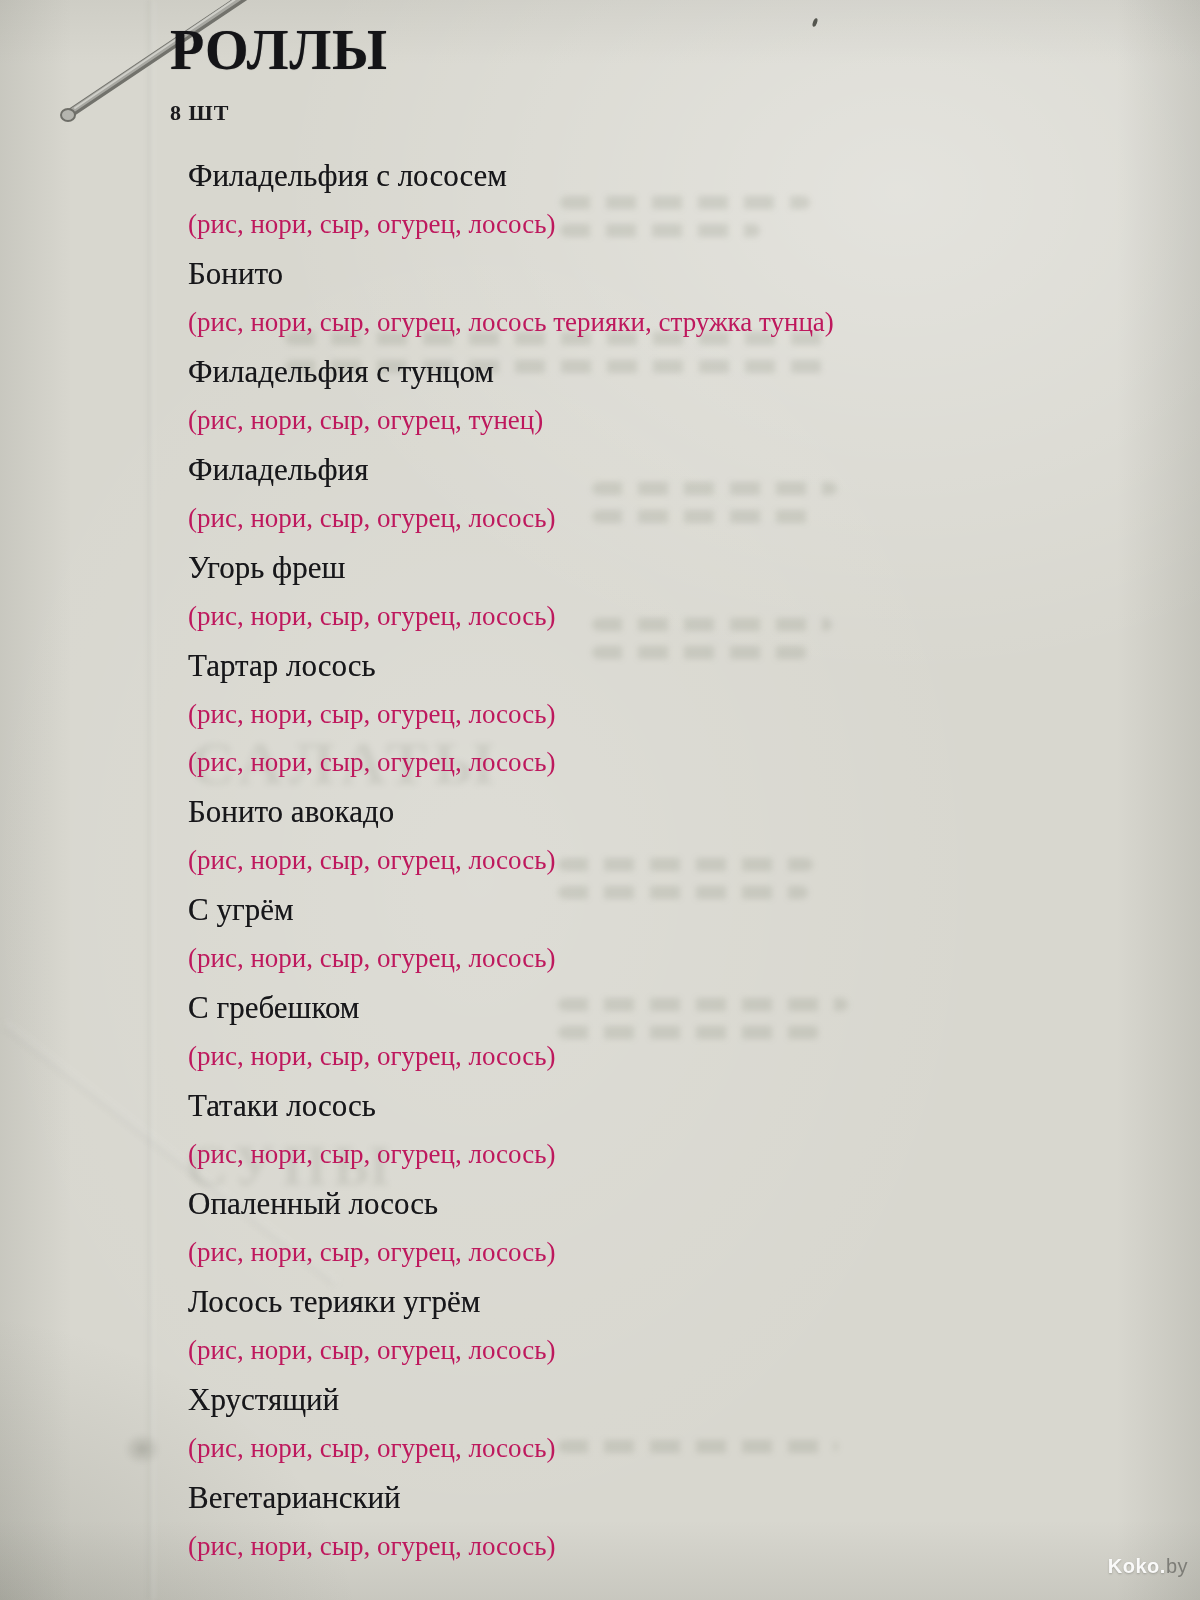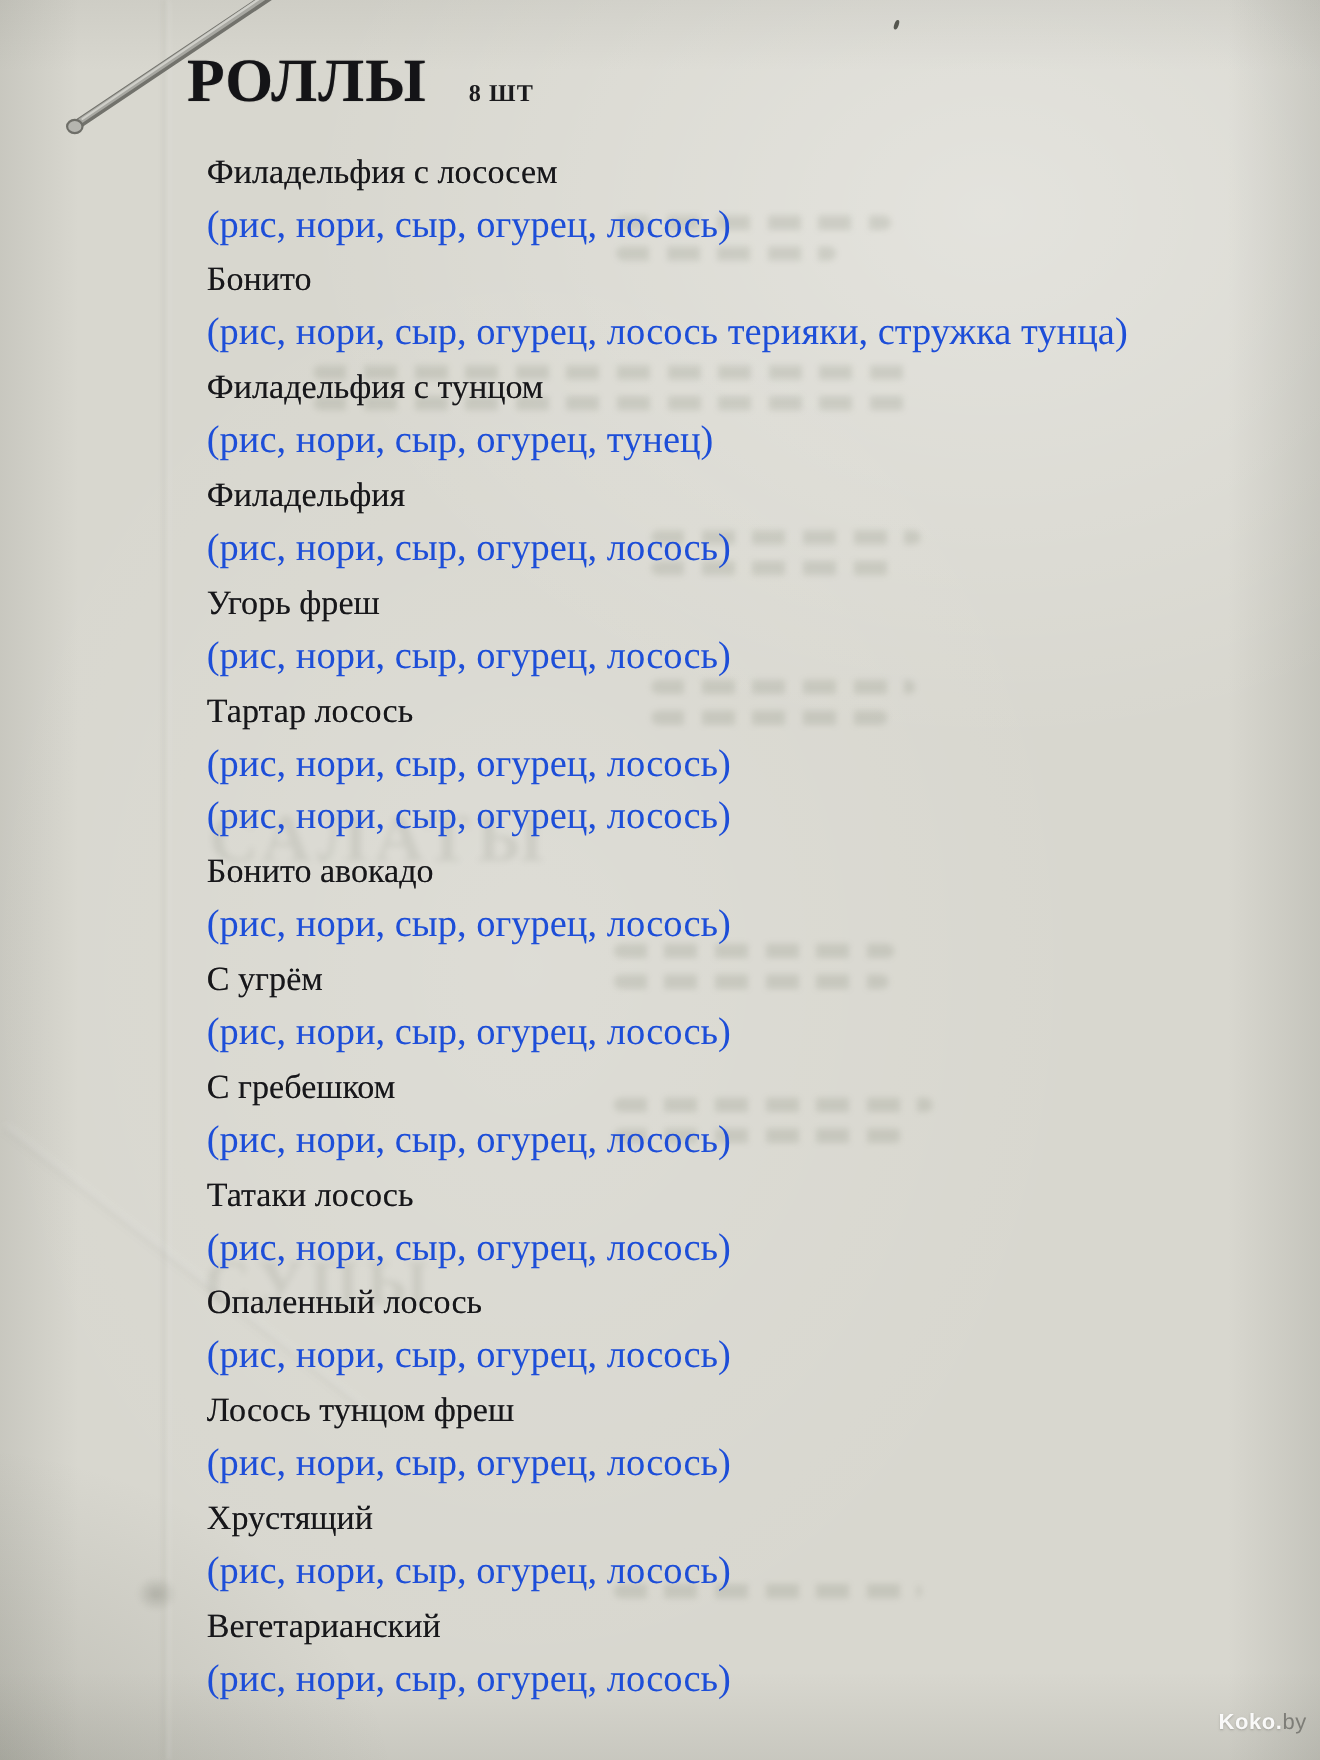--- a/index.html
+++ b/index.html
@@ -64,40 +64,40 @@
     letter-spacing:6px;
     font-family:"Liberation Serif","DejaVu Serif",serif;
   }
 
   
   .content{
     position:absolute;left:0;top:0;width:1200px;
     color:#1d1d20;
   }
   .title-row{
-    margin:42px 0 0 170px;
-    display:flex;align-items:baseline;gap:38px;
+    margin:18px 0 0 170px;
+    display:flex;align-items:baseline;gap:18px;flex-direction:column;
   }
   .title{
     font-size:56px;font-weight:bold;letter-spacing:1px;
     color:#141417;
     text-shadow:0 0 1px rgba(20,20,23,0.45);
   }
   .title-suffix{
     font-size:22px;font-weight:bold;letter-spacing:1px;color:#1a1a1d;
   }
   .items{margin:32px 0 0 188px;}
   .item{margin:0;}
   .item-name{
     font-size:31px;font-weight:normal;color:#17171a;
     line-height:36px;margin-bottom:14px;
     text-shadow:0 0 0.5px rgba(20,20,23,0.5);
   }
   .item-ingr{
-    font-size:35px;color:#1d4ed8;
+    font-size:27px;color:#be185d;
     line-height:32px;margin-bottom:16px;
   }
 
   
   .watermark{
     position:absolute;right:12px;bottom:22px;
     font-family:"Liberation Sans","DejaVu Sans",sans-serif;
     font-size:20px;letter-spacing:0.5px;
   }
   .wm-brand{font-weight:bold;color:rgba(255,255,255,0.93);text-shadow:0 1px 2px rgba(80,80,75,0.35);}
@@ -200,21 +200,21 @@
     <div class="item-name">Татаки лосось</div>
     <div class="item-ingr">(рис, нори, сыр, огурец, лосось)</div>
   </div>
 
   <div class="item">
     <div class="item-name">Опаленный лосось</div>
     <div class="item-ingr">(рис, нори, сыр, огурец, лосось)</div>
   </div>
 
   <div class="item">
-    <div class="item-name">Лосось тунцом фреш</div>
+    <div class="item-name">Лосось терияки угрём</div>
     <div class="item-ingr">(рис, нори, сыр, огурец, лосось)</div>
   </div>
 
   <div class="item">
     <div class="item-name">Хрустящий</div>
     <div class="item-ingr">(рис, нори, сыр, огурец, лосось)</div>
   </div>
 
   <div class="item">
     <div class="item-name">Вегетарианский</div>

